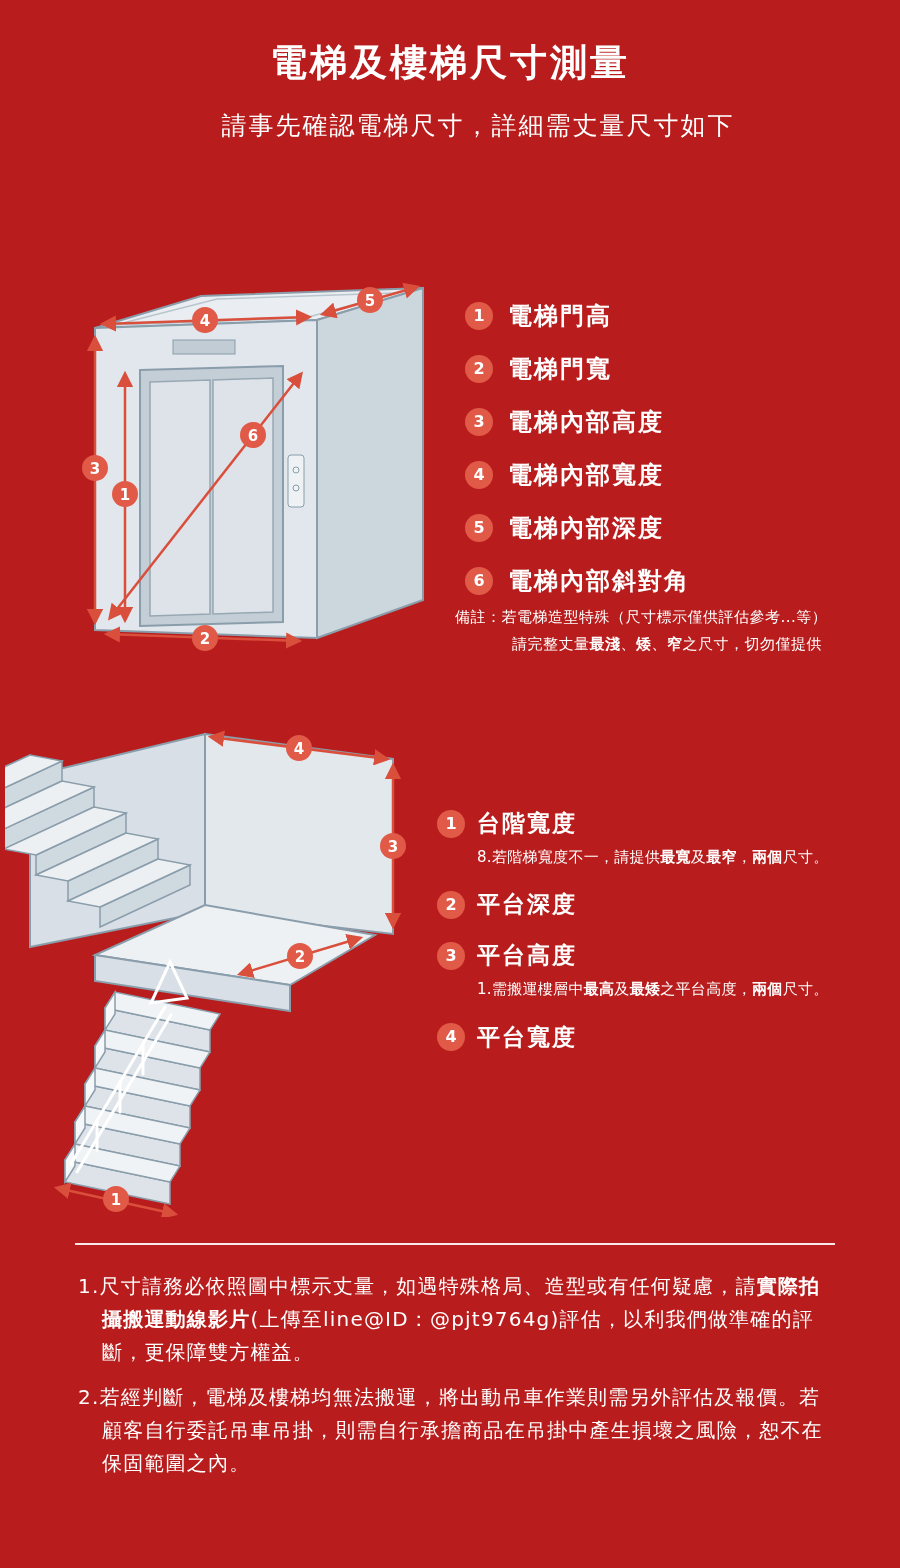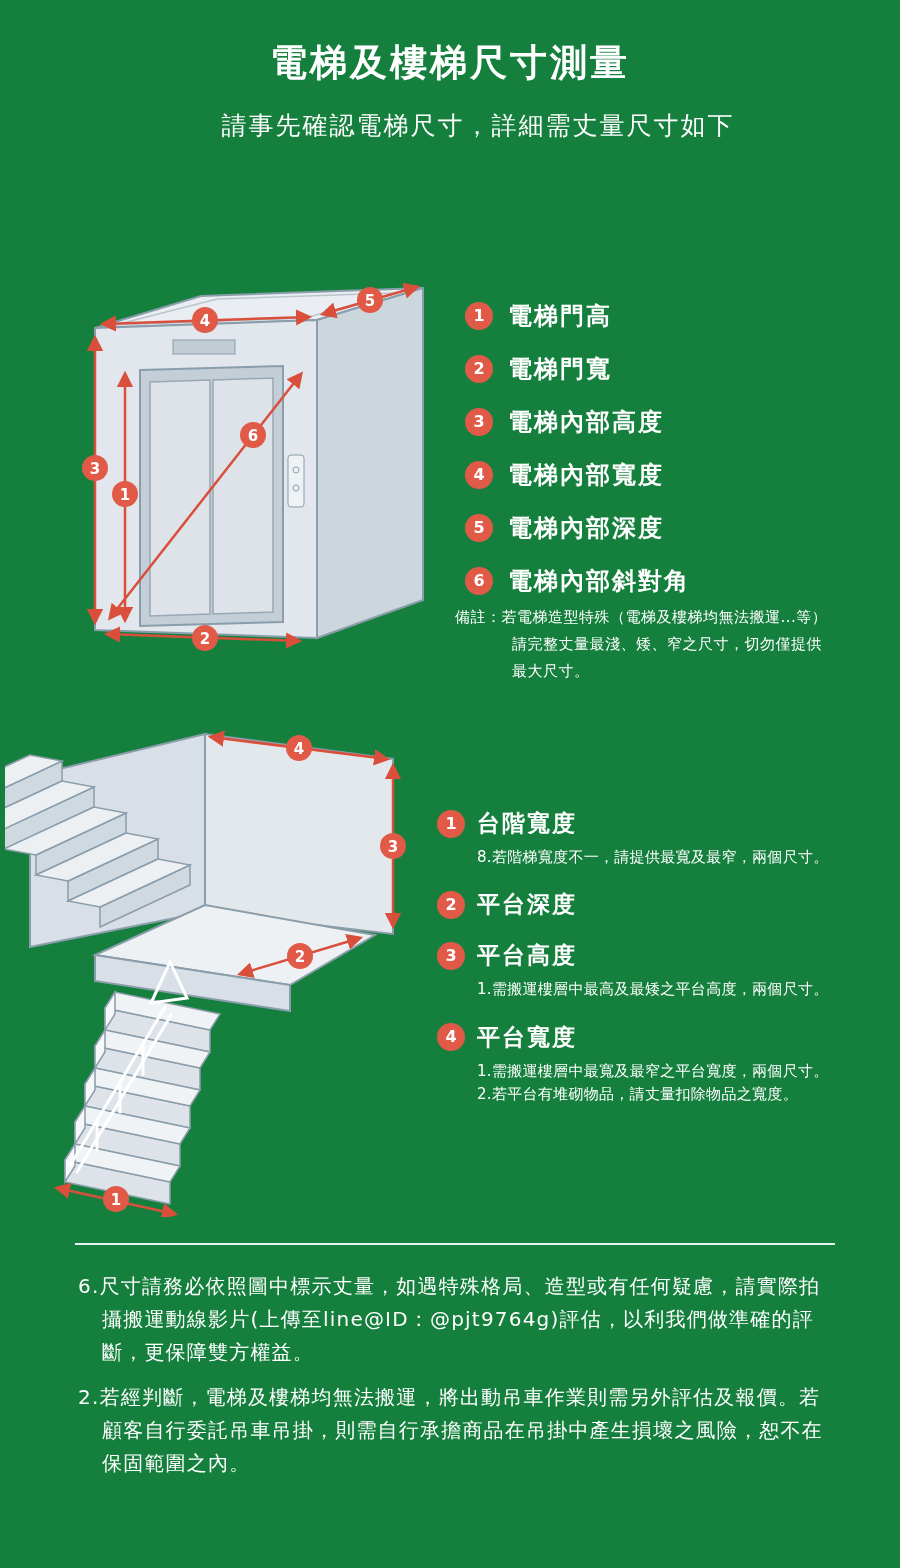--- a/index.html
+++ b/index.html
@@ -1,17 +1,17 @@
 <!DOCTYPE html>
 <html><head>
 <meta charset="utf-8">
 <style>
   html,body { margin:0; padding:0; background:#6c8b9e; }
   .page {
-    position:relative; width:900px; height:1568px; background:#15803d;
+    position:relative; width:900px; height:1568px; background:#b91c1c;
     overflow:hidden; color:#ffffff;
     font-family:"DejaVu Sans","Liberation Sans",sans-serif;
   }
   .title {
     position:absolute; top:38px; left:0; width:100%; margin:0;
     text-align:center; font-size:37px; font-weight:bold; letter-spacing:3px;
   }
   .intro {
     position:absolute; top:106px; left:0; width:100%;
     text-align:center; font-size:25px; line-height:1.62; letter-spacing:2px;margin-left:28px;
@@ -45,21 +45,21 @@
   .divider {
     position:absolute; left:75px; top:1243px; width:760px; height:0;
     border-top:2px solid rgba(255,255,255,0.9);
   }
   .footer-notes {
     position:absolute; left:78px; top:1270px; width:758px;
     font-size:20px; line-height:1.65; letter-spacing:1.2px;
   }
   .f-note { margin-bottom:12px; padding-left:24px; text-indent:-24px; }
 
-  .bold { font-weight:normal;text-align:center; }
+  .bold { font-weight:bold;text-align:center; }
 
   svg text.badge-num {
     fill:#ffffff; font-weight:bold; font-size:15px;
     font-family:"DejaVu Sans","Liberation Sans",sans-serif;
     text-anchor:middle; dominant-baseline:central;
   }
 </style>
 </head>
 <body>
 
@@ -154,23 +154,22 @@
       <span class="num-circle">5</span>
       <span class="e-label">電梯內部深度</span>
     </div>
     <div class="e-item">
       <span class="num-circle">6</span>
       <span class="e-label">電梯內部斜對角</span>
     </div>
   </div>
 
   <div class="elev-note">
-    <div class="note-line"><span>備註：若電梯造型特殊（電梯及樓梯均無法搬運...等）</span></div>
+    <div class="note-line"><span>備註：若電梯造型特殊（尺寸標示僅供評估參考...等）</span></div>
     <div class="note-line cont"><span>請完整丈量</span><span class="bold">最淺</span><span>、</span><span class="bold">矮</span><span>、</span><span class="bold">窄</span><span>之尺寸，切勿僅提供</span></div>
-    <div class="note-line cont"><span>最大尺寸。</span></div>
   </div>
 
   <div class="figure fig-stairs">
     <svg viewBox="0 0 430 505" width="430" height="505">
       <defs>
         <marker id="arrS" viewBox="0 0 10 10" refX="8" refY="5" markerWidth="6.5" markerHeight="6.5" orient="auto-start-reverse">
           <path d="M0,0 L10,5 L0,10 z" fill="#d94f3c"></path>
         </marker>
       </defs>
 
@@ -277,27 +276,23 @@
       </div>
       <div class="s-notes">
         <div class="s-note"><span>1.需搬運樓層中</span><span class="bold">最高</span><span>及</span><span class="bold">最矮</span><span>之平台高度，</span><span class="bold">兩個</span><span>尺寸。</span></div>
       </div>
     </div>
     <div class="s-item">
       <div class="s-head">
         <span class="num-circle">4</span>
         <span class="s-label">平台寬度</span>
       </div>
-      <div class="s-notes">
-        <div class="s-note"><span>1.需搬運樓層中</span><span class="bold">最寬</span><span>及</span><span class="bold">最窄</span><span>之平台寬度，</span><span class="bold">兩個</span><span>尺寸。</span></div>
-        <div class="s-note"><span>2.若平台有堆砌物品，請丈量</span><span class="bold">扣除物品之寬度</span><span>。</span></div>
-      </div>
     </div>
   </div>
 
   <div class="divider"></div>
 
   <div class="footer-notes">
-    <div class="f-note"><span>6.尺寸請務必依照圖中標示丈量，如遇特殊格局、造型或有任何疑慮，請</span><span class="bold">實際拍攝搬運動線影片</span><span>(上傳至line@ID：@pjt9764g)評估，以利我們做準確的評斷，更保障雙方權益。</span></div>
+    <div class="f-note"><span>1.尺寸請務必依照圖中標示丈量，如遇特殊格局、造型或有任何疑慮，請</span><span class="bold">實際拍攝搬運動線影片</span><span>(上傳至line@ID：@pjt9764g)評估，以利我們做準確的評斷，更保障雙方權益。</span></div>
     <div class="f-note"><span>2.若經判斷，電梯及樓梯均無法搬運，將出動吊車作業則需另外評估及報價。若顧客自行委託吊車吊掛，則需自行承擔商品在吊掛中產生損壞之風險，恕不在保固範圍之內。</span></div>
   </div>
 
 </div>
 
 </body></html>

